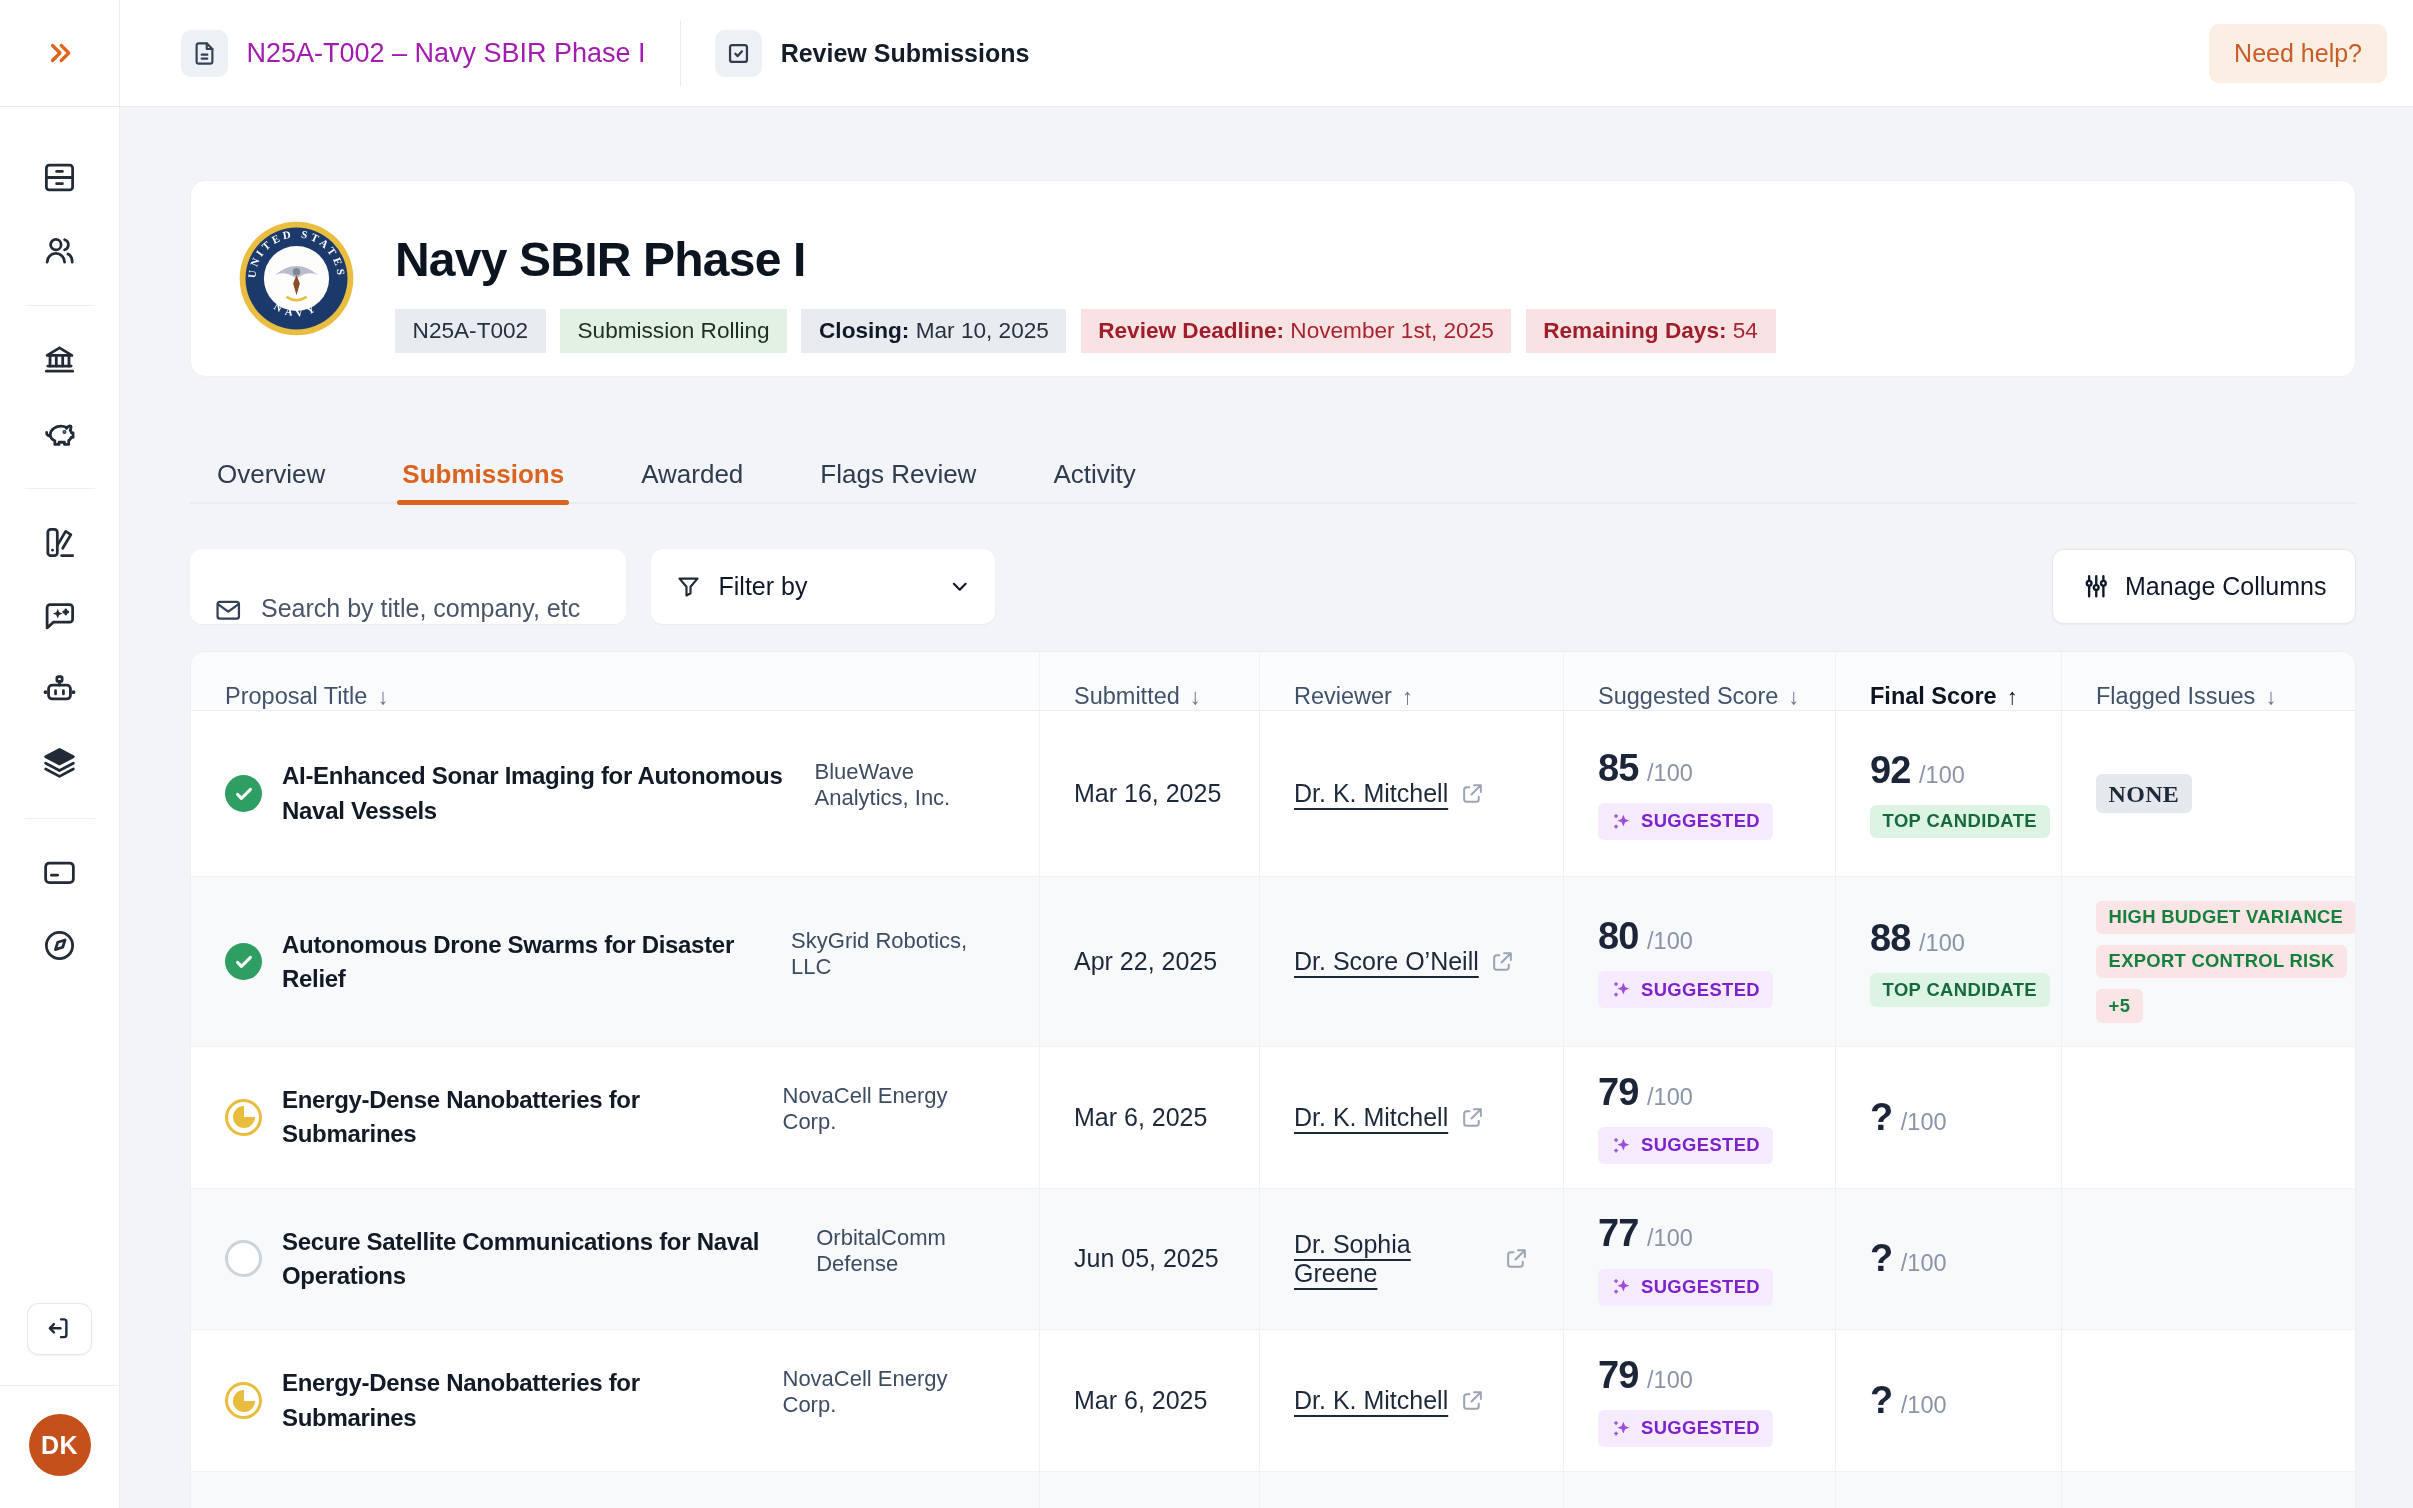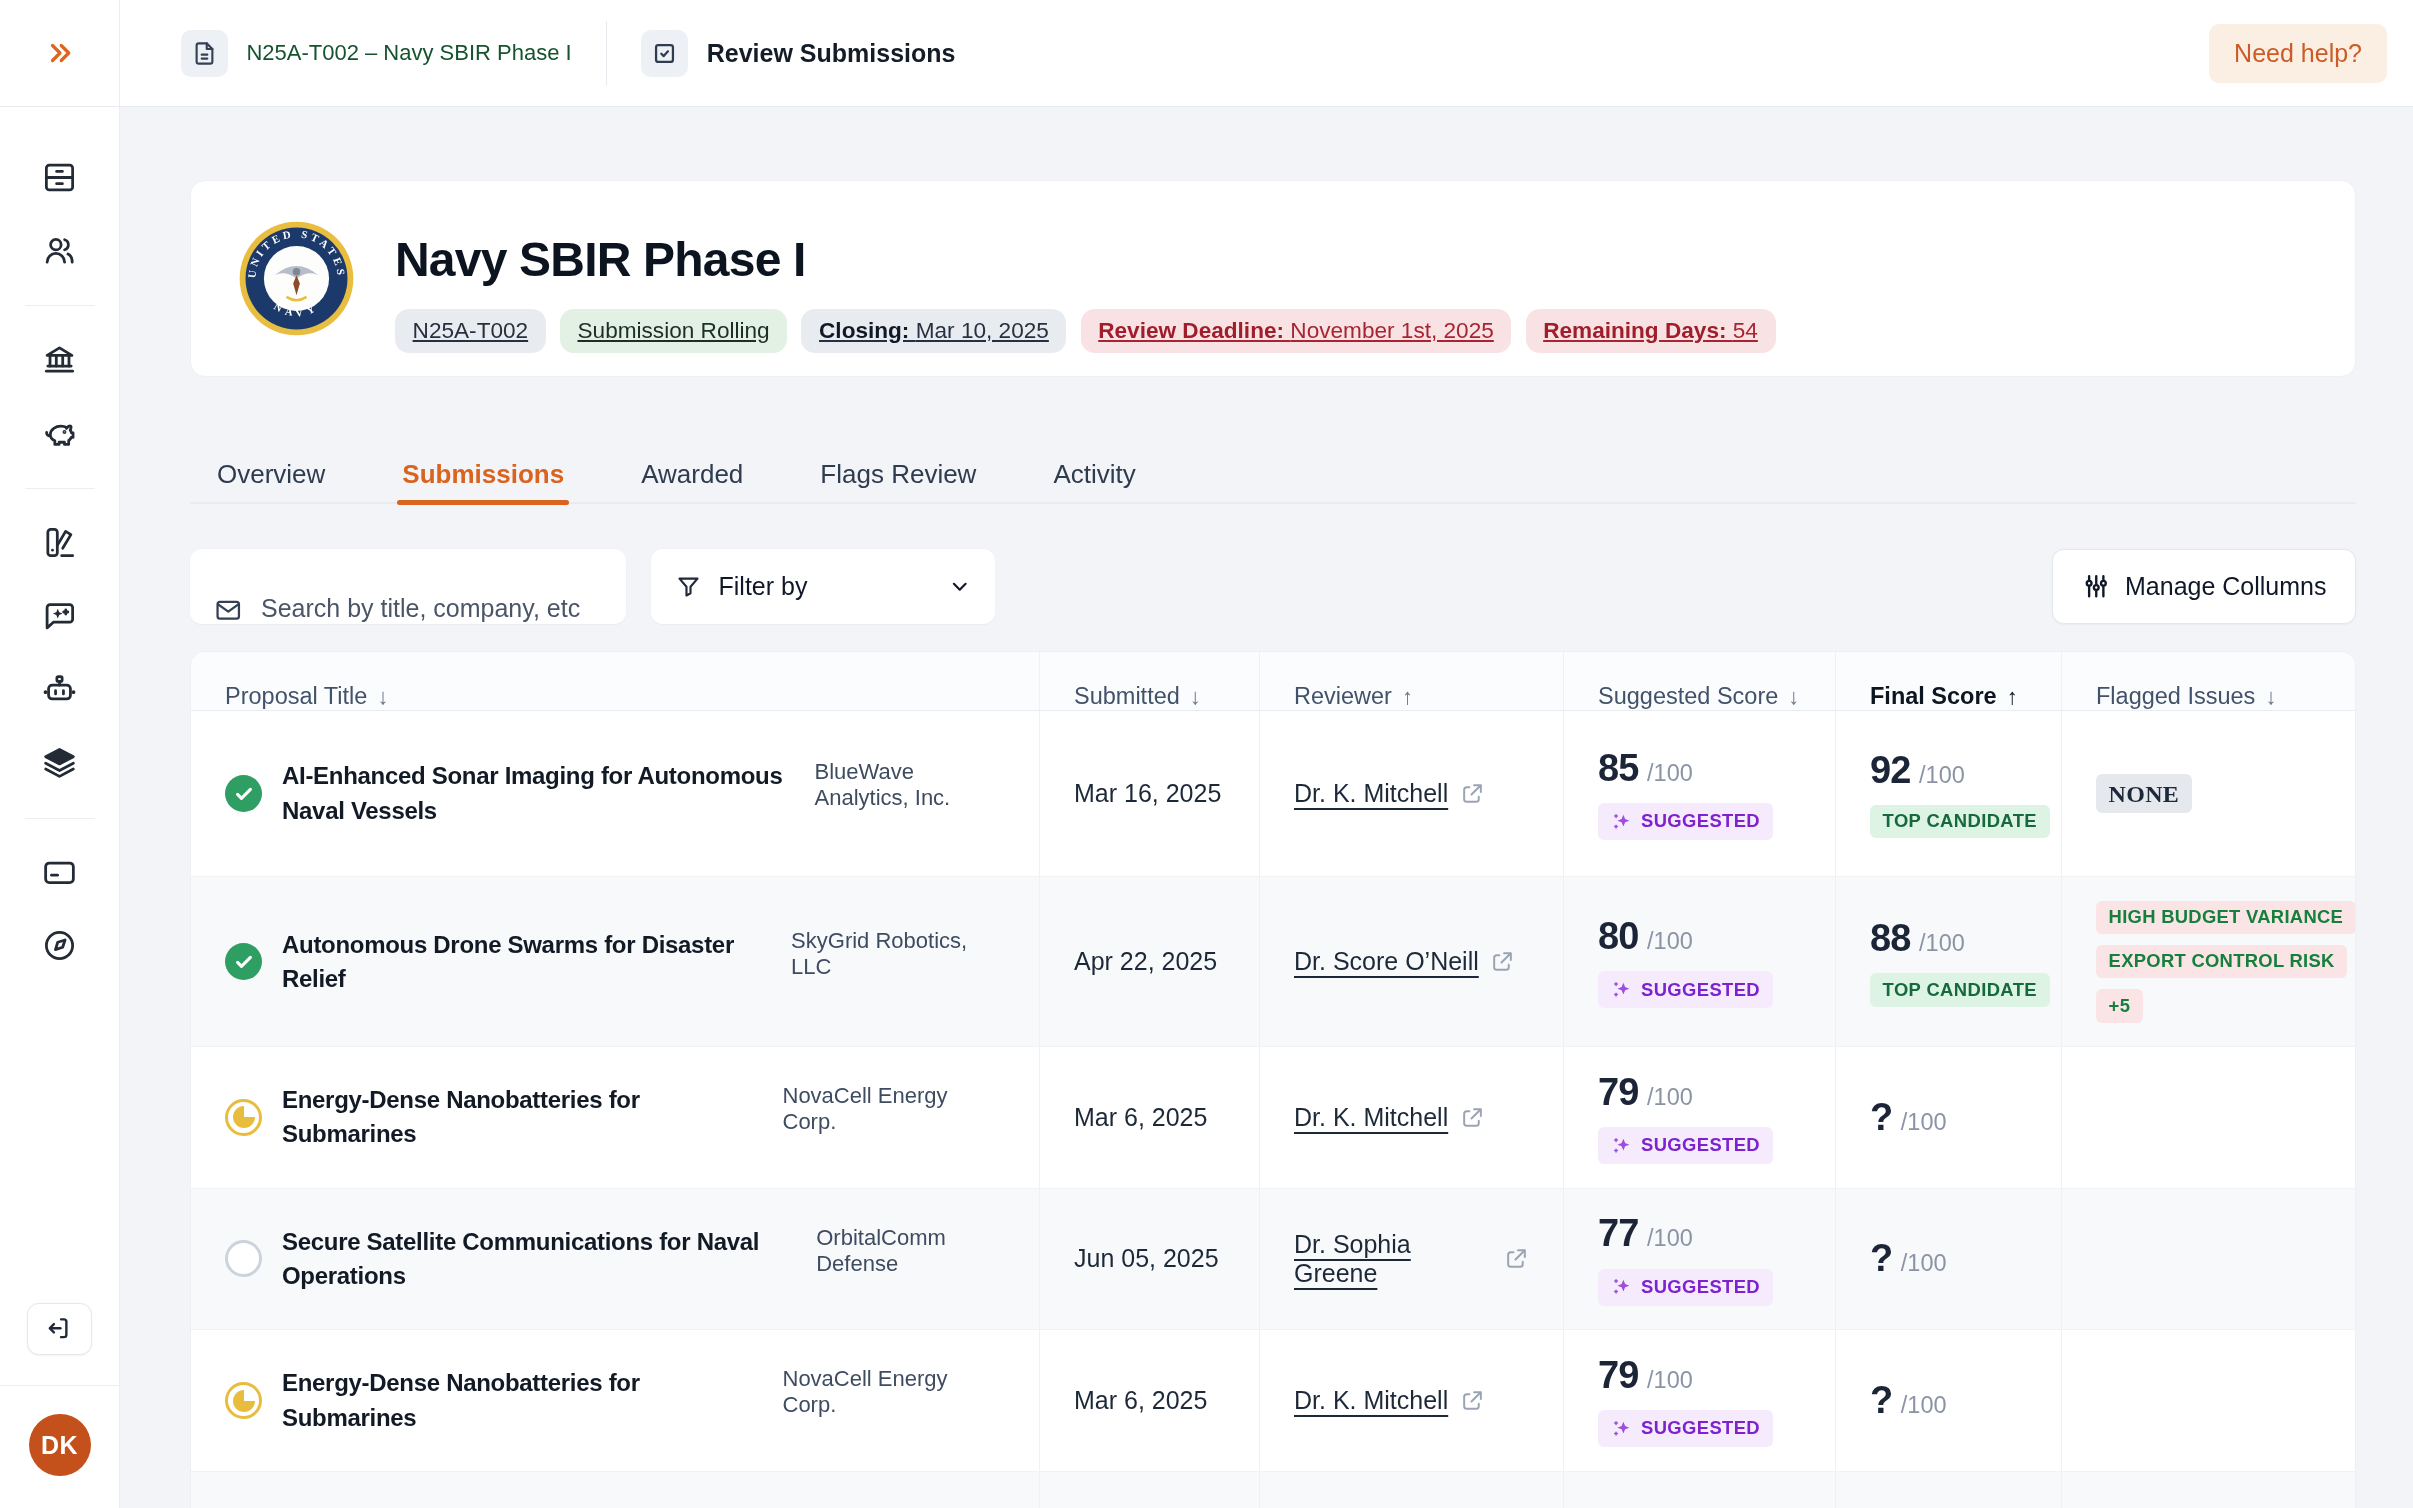--- a/index.html
+++ b/index.html
@@ -14,21 +14,21 @@
   
   .topbar {
     position:absolute; top:0; left:0; right:0; height:107px; background:#fff;
     border-bottom:1.7px solid #E9ECEF; display:flex; align-items:center; padding:0 26px 0 0; z-index:3;
   }
   .collapse-btn { width:120px; height:100%; display:flex; align-items:center; justify-content:center;
     background:transparent; border:none; border-right:1.7px solid #ECEFF2; cursor:pointer; flex:none; }
   .crumbs { display:flex; align-items:center; margin-left:61px; }
   .crumb { display:flex; align-items:center; gap:18.4px; }
   .crumb-chip { width:47px; height:47px; border-radius:10px; background:#EDF0F4; display:flex; align-items:center; justify-content:center; }
-  .crumb-project-label { font-size:22px; color:#14532d; font-weight:500; }
+  .crumb-project-label { font-size:27px; color:#a21caf; font-weight:500; }
   .crumb-page-label { font-size:25px; color:#141C28; font-weight:600; }
   .crumb-divider { width:1.7px; height:65px; background:#E8EBEF; margin:0 34px; }
   .help-btn { margin-left:auto; background:#FBEEE3; color:#CC5B27; border:none; border-radius:10px;
     padding:15px 25px; font-size:25px; font-weight:500; font-family:inherit; cursor:pointer; }
 
   
   .sidebar {
     position:absolute; top:107px; left:0; bottom:0; width:120px; background:#fff;
     border-right:1.7px solid #ECEFF2; display:flex; flex-direction:column; align-items:center; z-index:2;
   }
@@ -46,21 +46,21 @@
 
   
   .main { position:absolute; top:107px; left:120px; right:0; bottom:0; overflow:hidden; }
 
   .program-card {
     position:absolute; top:73px; left:70px; right:57px; height:197px; background:#fff; border-radius:15px;
     border:0.8px solid #EEF0F3; display:flex; align-items:center; padding-left:47px; gap:40px;
   }
   .program-title { font-size:48px; font-weight:700; color:#0C1420; letter-spacing:-0.8px; line-height:1; margin-bottom:25px; }
   .program-badges { display:flex; gap:14.2px; }
-  .pbadge { font-size:22.6px; padding:9.2px 17.6px; border-radius:14px; white-space:nowrap; line-height:1.1;text-decoration:underline; }
+  .pbadge { font-size:22.6px; padding:9.2px 17.6px; border-radius:0; white-space:nowrap; line-height:1.1; }
   .pbadge strong { font-weight:700; }
   .pbadge.neutral { background:#E8ECF1; color:#26303E; }
   .pbadge.neutral strong { color:#111827; }
   .pbadge.green { background:#E2F1E3; color:#1C2F22; }
   .pbadge.red { background:#F9E2E3; color:#A92432; }
   .pbadge.red strong { color:#A01E2C;text-align:right; }
 
   
   .tabs { position:absolute; top:325px; left:70px; right:57px; height:72px; border-bottom:2.5px solid #E9EBEF; display:flex; gap:67px; padding-left:22px; }
   .tab { position:relative; background:none; border:none; font-family:inherit; font-size:26px; font-weight:500;

